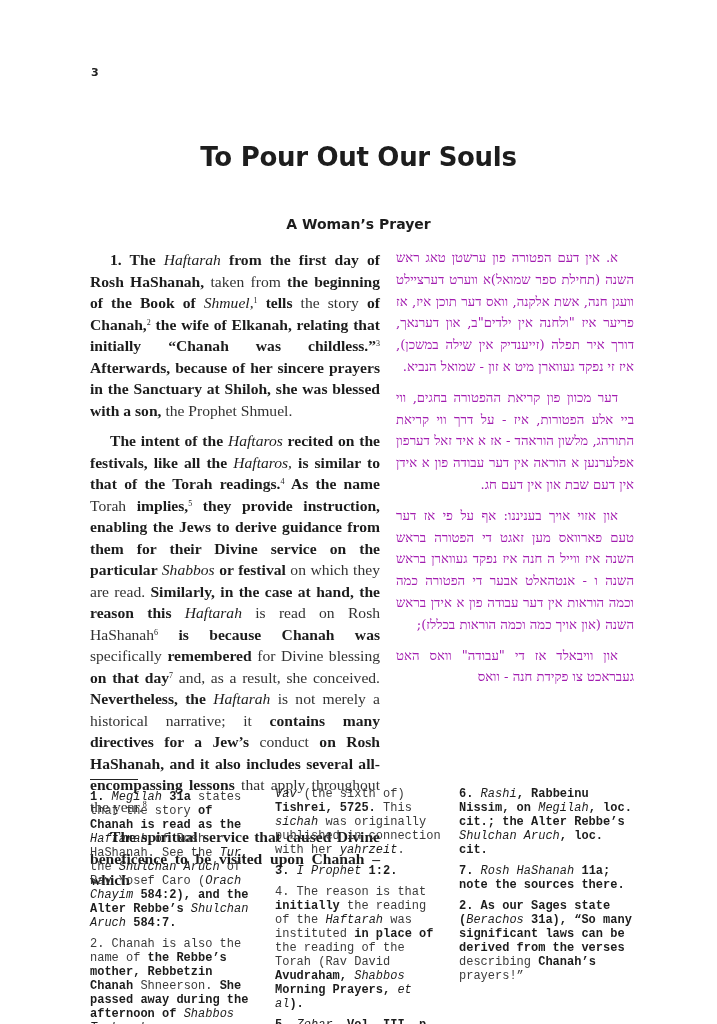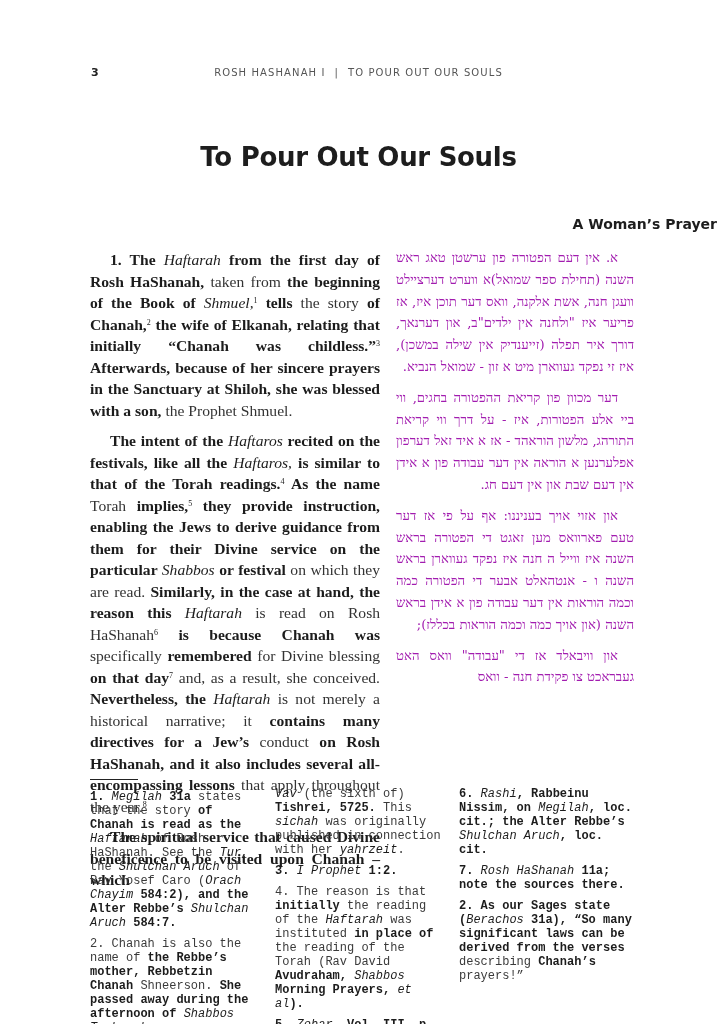--- a/index.html
+++ b/index.html
@@ -2,21 +2,21 @@
 <html><head>
 <meta charset="utf-8">
 <style>
   html, body { margin: 0; padding: 0; background: #ffffff; }
   body { width: 717px; height: 1024px; position: relative; overflow: hidden; color: #1a1a1a; }
   .running-head { position: absolute; top: 66px; left: 0; width: 717px; height: 16px; }
   .page-num { position: absolute; left: 91px; top: 0; font-family: "DejaVu Sans", sans-serif; font-weight: bold; font-size: 11px; color: #222; }
   .head-text { position: absolute; left: 0; width: 717px; top: 1px; text-align: center; font-family: "DejaVu Sans", sans-serif; font-size: 10px; letter-spacing: 1.1px; color: #555; }
   .head-text .sep { margin: 0 9px; }
   .title { position: absolute; top: 142px; left: 0; width: 717px; text-align: center; font-family: "DejaVu Sans", sans-serif; font-weight: bold; font-size: 26px; color: #1d1d1d; letter-spacing: -0.3px; }
-  .subtitle { position: absolute; top: 216px; left: 0; width: 717px; text-align: right; font-family: "DejaVu Sans", sans-serif; font-weight: bold; font-size: 14px; color: #1d1d1d; }
+  .subtitle { position: absolute; top: 216px; left: 0; width: 717px; text-align: center; font-family: "DejaVu Sans", sans-serif; font-weight: bold; font-size: 14px; color: #1d1d1d; }
 
   .col-en { position: absolute; top: 249px; left: 90px; width: 290px; font-family: "Liberation Serif", serif; font-size: 15.6px; line-height: 21.5px; text-align: justify; color: #1c1c1c; }
   .col-en p { margin: 0 0 9px 0; text-indent: 20px; hyphens: auto; }
   .col-en .r { font-weight: normal; color: #333; }
   .col-en .b { font-weight: bold; }
   .col-en .i { font-style: italic; }
   .col-en sup, .fn sup { font-size: 8px; line-height: 0; vertical-align: 5px; }
 
   .col-yi { position: absolute; top: 247px; left: 396px; width: 238px; font-family: "DejaVu Serif", serif; font-size: 13.2px; line-height: 21.8px; text-align: justify; direction: rtl; color: #a21caf; }
   .col-yi p { margin: 0 0 9px 0; text-indent: 16px; }
@@ -29,23 +29,20 @@
   .fn { margin: 0 0 7px 0; }
   .fn .r { font-weight: normal; color: #3a3a3a; }
   .fn .b { font-weight: bold; }
   .fn .i { font-style: italic; }
 </style>
 </head>
 <body>
 
 <div class="running-head">
   <span class="page-num">3</span>
-  <div class="head-text">
-    <span>ROSH HASHANAH I</span><span class="sep">|</span><span>TO POUR OUT OUR SOULS</span>
-  </div>
 </div>
 
 <h1 class="title" style="margin:0">To Pour Out Our Souls</h1>
 <h2 class="subtitle" style="margin:0">A Woman’s Prayer</h2>
 
 <div class="col-en" lang="en" id="english-column">
     <p><span class="b">1. The </span><span class="i">Haftarah</span><span class="b"> from the first day of Rosh HaShanah,</span><span class="r"> taken from </span><span class="b">the beginning of the Book of </span><span class="i">Shmuel,</span><sup>1</sup><span class="b"> tells </span><span class="r">the story </span><span class="b">of Chanah,</span><sup>2</sup><span class="b"> the wife of Elkanah, relating that initially “Chanah was childless.”</span><sup>3</sup><span class="b"> Afterwards, because of her sin­cere </span><span class="b">prayers in the Sanctuary at Shiloh, she was blessed with a son, </span><span class="r">the Prophet Shmuel.</span></p>
     <p><span class="b">The intent of the </span><span class="i">Haftaros</span><span class="b"> recited on the festi­vals, like all the </span><span class="i">Haftaros,</span><span class="b"> is similar to that of the Torah readings.</span><sup>4</sup><span class="b"> As the name </span><span class="r">Torah</span><span class="b"> implies,</span><sup>5</sup><span class="b"> they provide instruction, enabling the Jews to derive guidance from them for their Divine service on the particular </span><span class="i">Shabbos</span><span class="b"> or festival </span><span class="r">on which they are read. </span><span class="b">Similarly, in the case at hand, the rea­son this </span><span class="i">Haftarah</span><span class="r"> is read on Rosh HaShanah</span><sup>6</sup><span class="b"> is because Chanah was </span><span class="r">specifically </span><span class="b">remembered </span><span class="r">for Divine blessing </span><span class="b">on that day</span><sup>7</sup><span class="r"> and, as a result, she conceived. </span><span class="b">Nevertheless, the </span><span class="i">Haftarah</span><span class="r"> is not mere­ly a historical narrative; it </span><span class="b">contains many directives for a Jew’s </span><span class="r">conduct </span><span class="b">on Rosh HaShanah, and it also includes several all-encompassing lessons </span><span class="r">that ap­ply throughout the year.</span><sup>8</sup></p>
     <p><span class="b">The spiritual service that caused Divine be­neficence to be visited upon Chanah – which</span></p>
   </div>

